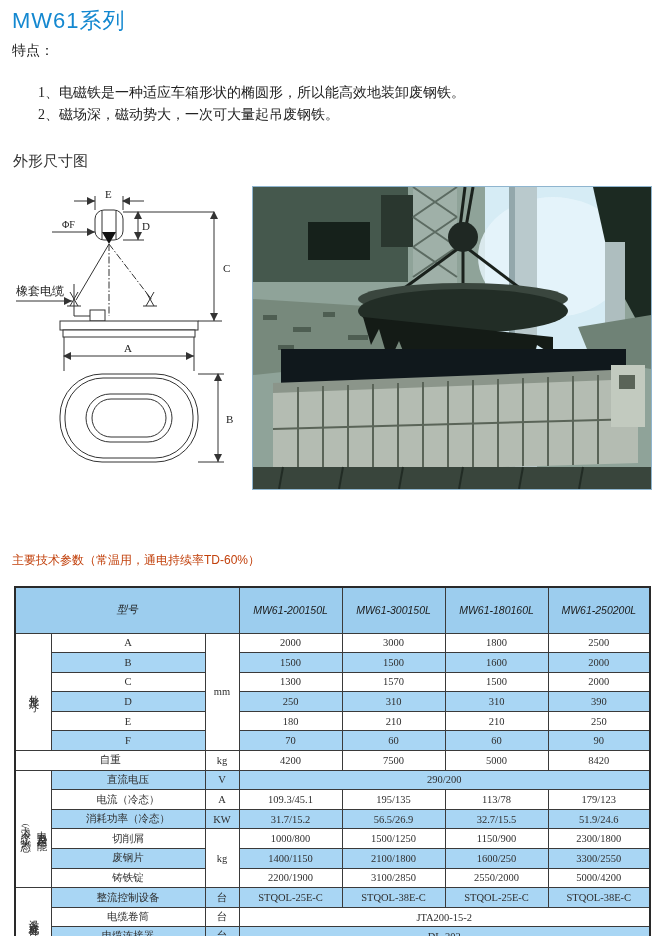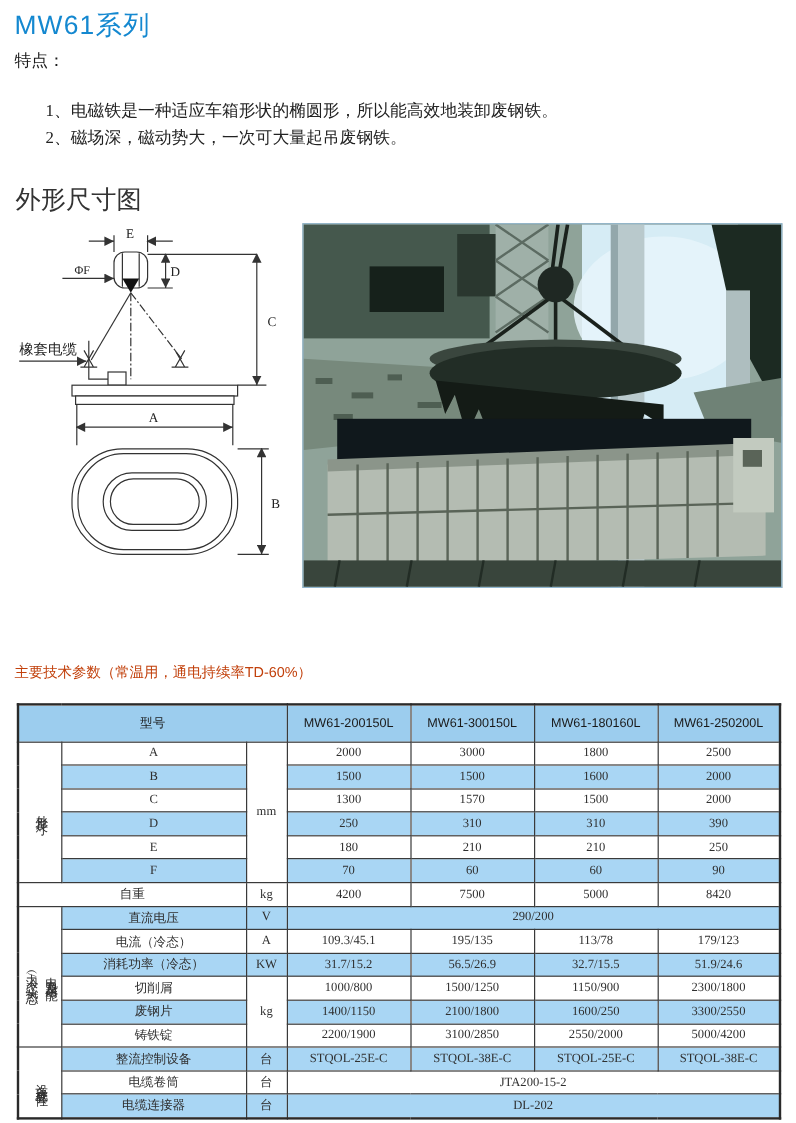--- a/index.html
+++ b/index.html
@@ -7,33 +7,33 @@
         font-family:"Liberation Sans",sans-serif;}
 
   .abs{position:absolute;}
 
   #main-title{left:12px;top:6px;font-size:22px;font-weight:normal;color:#1488d0;letter-spacing:1px;}
   #features-heading{left:12px;top:42px;font-size:14px;font-weight:normal;color:#1a1a1a;}
   .feature-line{left:38px;font-size:14px;color:#222;font-family:"Liberation Serif","DejaVu Serif",serif;}
   #feature-1{top:64px;margin-top:20px;}
   #feature-2{top:89px;margin-top:17px;}
 
-  #diagram-heading{left:13px;top:152px;font-size:21px;color:#333;}
+  #diagram-heading{left:13px;top:152px;font-size:15px;color:#333;}
   #dimension-diagram{left:14px;top:188px;}
   #site-photo{left:252px;top:186px;width:398px;height:302px;border:1px solid #8fb5cf;background:#8fa399;}
 
   #table-heading{left:12px;top:552px;font-size:12px;color:#c2410c;}
 
   #params-table-wrap{left:14px;top:586px;}
   table.params{border-collapse:collapse;table-layout:fixed;width:635px;border:2px solid #2a2a2a;
                font-family:"Liberation Serif","DejaVu Serif",serif;color:#2f2f2f;}
   table.params td,table.params th{border:1px solid #3a3a3a;text-align:center;vertical-align:middle;
                font-size:10.5px;padding:0;overflow:hidden;font-weight:normal;}
   table.params tr{height:19.6px;}
-  table.params tr.header-row{height:31px;}
+  table.params tr.header-row{height:46px;font-style:italic;}
   .hd{background:#9ccdee;}
   .hd th{font-family:"Liberation Sans",sans-serif;font-size:11px;color:#1a1a1a;}
   td.blue{background:#a9d6f4;}
   .vert{display:inline-block;writing-mode:vertical-rl;letter-spacing:2px;line-height:1.55;
         white-space:pre-line;font-size:10.5px;}
   .model-th{font-family:"Liberation Sans",sans-serif;margin-left:35px;}
 
   svg text{font-family:"Liberation Serif","DejaVu Serif",serif;}
 </style>
 </head>

